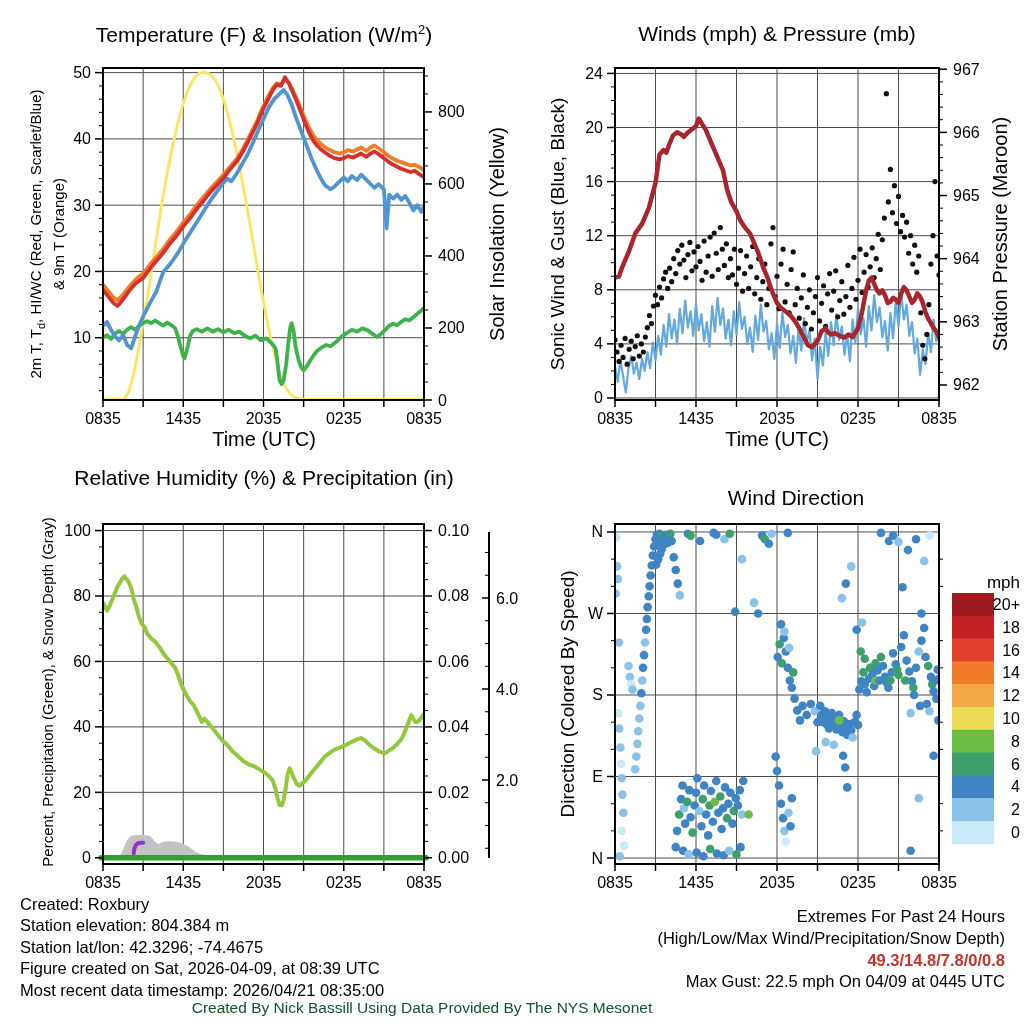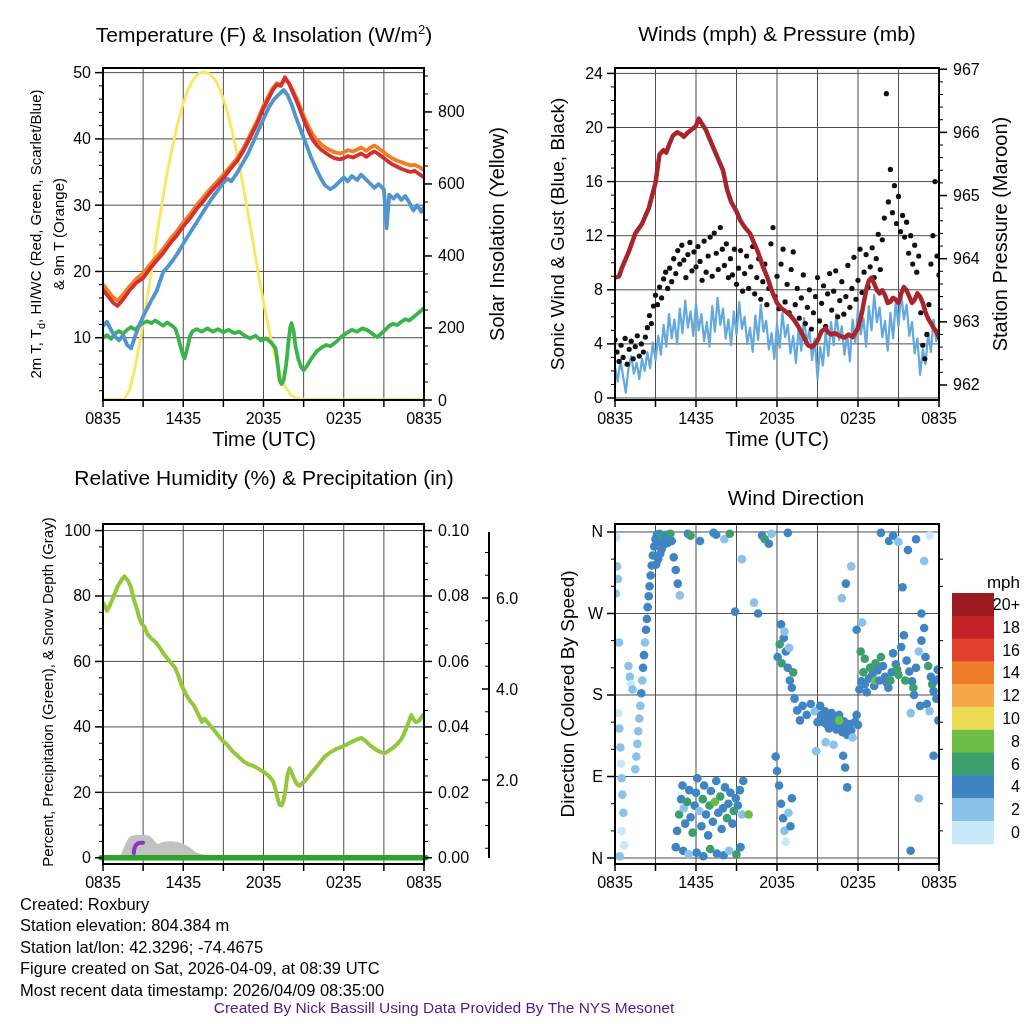--- a/index.html
+++ b/index.html
@@ -12,21 +12,21 @@
   .xlab{font-size:20px;text-align:center;white-space:nowrap;}
   .ylab{display:flex;align-items:center;justify-content:center;text-align:center;
         transform:rotate(-90deg);white-space:nowrap;}
   .ylab.small{font-size:15px;line-height:17px;}
   .ylab.big{font-size:20px;}
   .ylab.mid{font-size:19px;}
   .ylab sub{font-size:11px;}
   .footL{font-size:16.5px;line-height:21.4px;}
   .footR{font-size:16.5px;line-height:21.8px;text-align:right;}
   .footR .vals{font-weight:bold;}
-  .credit{font-size:15.5px;color:#4c1d95;text-align:center;width:844px;margin-left:22px;}
+  .credit{font-size:15.5px;color:#14532d;text-align:center;width:844px;}
 </style>
 </head>
 <body>
 
 <div id="canvas">
   <svg id="plots" width="1024" height="1024">
       <g>
         <clipPath id="clip0">
           <rect x="102" y="63" width="323" height="342"></rect>
         </clipPath>
@@ -879,16 +879,22 @@
   <div class="abs ylab mid" style="left:348px;top:222px;width:420px;height:24px;">Sonic Wind &amp; Gust (Blue, Black)</div>
   <div class="abs ylab big" style="left:790px;top:222px;width:420px;height:24px;">Station Pressure (Maroon)</div>
   <div class="abs ylab small" style="left:-163px;top:682px;width:420px;height:20px;">Percent, Precipitation (Green), &amp; Snow Depth (Gray)</div>
   <div class="abs ylab mid" style="left:358px;top:682px;width:420px;height:24px;">Direction (Colored By Speed)</div>
 
   <div class="abs footL" style="left:20px;top:894px;">
     <div>Created: Roxbury</div>
     <div>Station elevation: 804.384 m</div>
     <div>Station lat/lon: 42.3296; -74.4675</div>
     <div>Figure created on Sat, 2026-04-09, at 08:39 UTC</div>
-    <div>Most recent data timestamp: 2026/04/09 08:35:00</div>
+    <div>Most recent data timestamp: 2026/04/21 08:35:00</div>
+  </div>
+  <div class="abs footR" style="right:19px;top:906px;">
+    <div>Extremes For Past 24 Hours</div>
+    <div>(High/Low/Max Wind/Precipitation/Snow Depth)</div>
+    <div class="vals" style="color: rgb(197, 51, 43);">49.3/14.8/7.8/0/0.8</div>
+    <div>Max Gust: 22.5 mph On 04/09 at 0445 UTC</div>
   </div>
   <div class="abs credit" style="left:0px;top:999px;">Created By Nick Bassill Using Data Provided By The NYS Mesonet</div>
 </div>
 
 </body></html>

